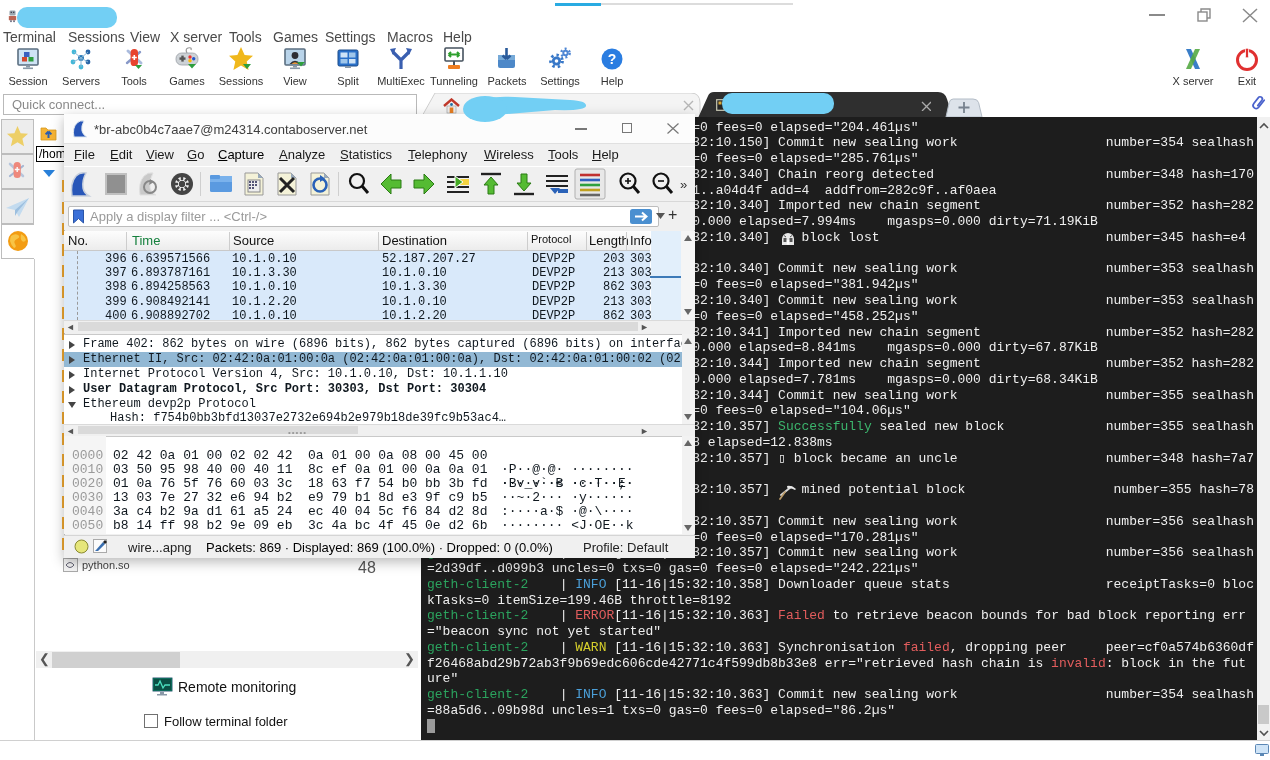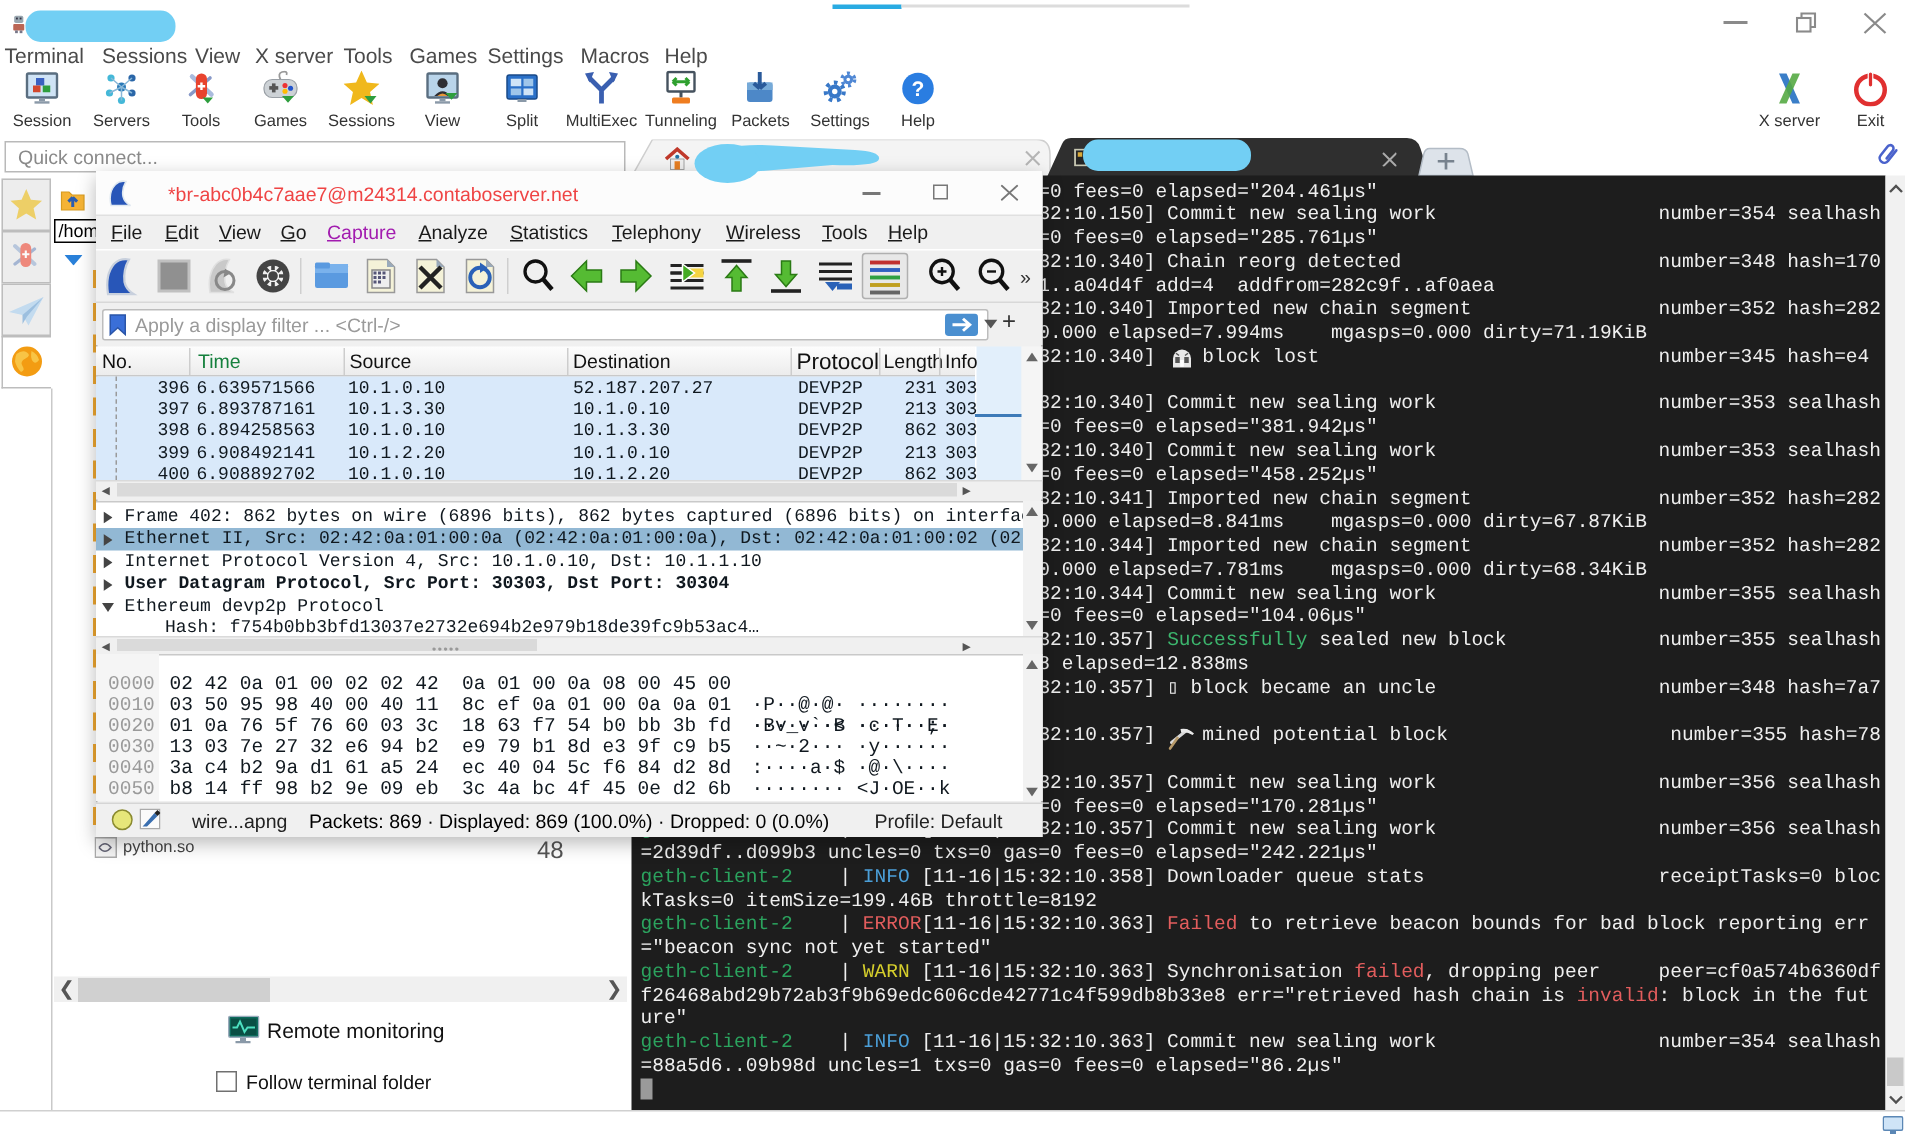--- a/index.html
+++ b/index.html
@@ -353,32 +353,32 @@
       <path d="M1 2 L5 6 L9 2" fill="none" stroke="#505050" stroke-width="1.6"></path>
     </svg>
   <div class="abs" style="left:1258px;top:705px;width:11px;height:19px;background:#c9c9c9;"></div>
 
   <div id="ws" class="abs"></div>
   <div id="wscontent">
       <div class="abs" style="left:64px;top:114px;width:631px;height:30px;background:#fcfcfc;border-bottom:1px solid #e0e0e0;"></div>
       <svg class="abs" style="left:72px;top:120px" width="17" height="18" viewBox="0 0 17 18">
         <path d="M2 17 Q0 8 5 3 Q8 0 12 1 Q9 6 10 11 Q11 15 15 17 Z" fill="#2856b8" stroke="#dfe8f0" stroke-width="1"></path>
       </svg>
-      <div class="abs" style="left:112px;top:122px;font-size:13px;color:#ef4444;">*br-abc0b4c7aae7@m24314.contaboserver.net</div>
+      <div class="abs" style="left:94px;top:122px;font-size:13px;color:#404040;">*br-abc0b4c7aae7@m24314.contaboserver.net</div>
       <div class="abs" style="left:575px;top:128px;width:12px;height:1.6px;background:#777;"></div>
       <div class="abs" style="left:622px;top:123px;width:10px;height:10px;border:1.4px solid #777;"></div>
       <svg class="abs" style="left:667px;top:123px" width="12" height="11" viewBox="0 0 12 11">
         <path d="M0.5 0.5 L11.5 10.5 M11.5 0.5 L0.5 10.5" stroke="#777" stroke-width="1.2"></path>
       </svg>
       <div class="abs" style="left:64px;top:144px;width:631px;height:22px;background:#f0f0f0;"></div>
       <div class="abs" style="left:74px;top:147px;font-size:13px;color:#1a1a1a;"><u>F</u>ile</div>
       <div class="abs" style="left:110px;top:147px;font-size:13px;color:#1a1a1a;"><u>E</u>dit</div>
       <div class="abs" style="left:146px;top:147px;font-size:13px;color:#1a1a1a;"><u>V</u>iew</div>
       <div class="abs" style="left:187px;top:147px;font-size:13px;color:#1a1a1a;"><u>G</u>o</div>
-      <div class="abs" style="left:218px;top:147px;font-size:13px;color:#a21caf;"><u>C</u>apture</div>
+      <div class="abs" style="left:218px;top:147px;font-size:13px;color:#000000;"><u>C</u>apture</div>
       <div class="abs" style="left:279px;top:147px;font-size:13px;color:#1a1a1a;"><u>A</u>nalyze</div>
       <div class="abs" style="left:340px;top:147px;font-size:13px;color:#1a1a1a;"><u>S</u>tatistics</div>
       <div class="abs" style="left:408px;top:147px;font-size:13px;color:#1a1a1a;"><u>T</u>elephony</div>
       <div class="abs" style="left:484px;top:147px;font-size:13px;color:#1a1a1a;"><u>W</u>ireless</div>
       <div class="abs" style="left:548px;top:147px;font-size:13px;color:#1a1a1a;"><u>T</u>ools</div>
       <div class="abs" style="left:592px;top:147px;font-size:13px;color:#1a1a1a;"><u>H</u>elp</div>
       <div class="abs" style="left:64px;top:166px;width:631px;height:36px;background:#f0f0f0;border-top:1px solid #fff;border-bottom:1px solid #d8d8d8;"></div>
       <svg class="abs" style="left:66px;top:168px" width="629" height="32" viewBox="0 0 629 32">
 <g transform="translate(4,3)">
  <path d="M2 25 Q0 12 6 5 Q10 1 16 2 Q12 9 13 17 Q14 22 19 25 Z" fill="#2856b8" stroke="#c8d0dd" stroke-width="1.5"></path>
@@ -502,21 +502,21 @@
         <path d="M0 0 h9 L4.5 6 Z" fill="#555"></path>
       </svg>
       <div class="abs" style="left:668px;top:206px;font-size:16px;color:#333;">+</div>
       <div class="abs" style="left:64px;top:231px;width:586px;height:20px;background:linear-gradient(#fdfdfd,#ececec);border-bottom:1px solid #c9c9c9;"></div>
       <div class="abs" style="left:650px;top:231px;width:31px;height:89px;background:#e2effb;border-left:1px solid #fff;"></div>
       <div class="abs" style="left:681px;top:231px;width:14px;height:89px;background:#f5f5f5;"></div>
       <div class="abs" style="left:68px;top:233px;font-size:13px;color:#111;">No.</div>
       <div class="abs" style="left:132px;top:233px;font-size:13px;color:#15803d;">Time</div>
       <div class="abs" style="left:233px;top:233px;font-size:13px;color:#111;">Source</div>
       <div class="abs" style="left:382px;top:233px;font-size:13px;color:#111;">Destination</div>
-      <div class="abs" style="left:531px;top:233px;font-size:15px;color:#111;">Protocol</div>
+      <div class="abs" style="left:531px;top:233px;font-size:11px;color:#111;">Protocol</div>
       <div class="abs" style="left:589px;top:233px;font-size:13px;color:#111;">Length</div>
       <div class="abs" style="left:630px;top:233px;font-size:13px;color:#111;">Info</div>
       <div class="abs" style="left:126px;top:232px;width:1px;height:18px;background:#cdcdcd;"></div>
       <div class="abs" style="left:229px;top:232px;width:1px;height:18px;background:#cdcdcd;"></div>
       <div class="abs" style="left:378px;top:232px;width:1px;height:18px;background:#cdcdcd;"></div>
       <div class="abs" style="left:527px;top:232px;width:1px;height:18px;background:#cdcdcd;"></div>
       <div class="abs" style="left:586px;top:232px;width:1px;height:18px;background:#cdcdcd;"></div>
       <div class="abs" style="left:626px;top:232px;width:1px;height:18px;background:#cdcdcd;"></div>
       <div class="abs" style="left:64px;top:251px;width:586px;height:69px;background:#d9e9fa;"></div>
       <div class="abs" style="left:650px;top:276px;width:31px;height:2px;background:#3d7ab8;"></div>
@@ -526,21 +526,21 @@
       <svg class="abs" style="left:684px;top:309px" width="8" height="6" viewBox="0 0 8 6">
         <path d="M0 0 L4 6 L8 0 Z" fill="#666"></path>
       </svg>
       <div class="abs" style="left:77px;top:251px;width:1px;height:69px;border-left:1px dashed #9a9a9a;"></div>
       <div class="abs" style="left:64px;top:251.5px;width:612px;height:14.4px;overflow:hidden;">
         <span class="abs wm" style="left:41px;top:0">396</span>
         <span class="abs wm" style="left:67px;top:0">6.639571566</span>
         <span class="abs wm" style="left:168px;top:0">10.1.0.10</span>
         <span class="abs wm" style="left:318px;top:0">52.187.207.27</span>
         <span class="abs wm" style="left:468px;top:0">DEVP2P</span>
-        <span class="abs wm" style="left:539px;top:0">231</span>
+        <span class="abs wm" style="left:539px;top:0">203</span>
         <span class="abs wm" style="left:566px;top:0">303</span>
       </div>
       <div class="abs" style="left:64px;top:265.9px;width:612px;height:14.4px;overflow:hidden;">
         <span class="abs wm" style="left:41px;top:0">397</span>
         <span class="abs wm" style="left:67px;top:0">6.893787161</span>
         <span class="abs wm" style="left:168px;top:0">10.1.3.30</span>
         <span class="abs wm" style="left:318px;top:0">10.1.0.10</span>
         <span class="abs wm" style="left:468px;top:0">DEVP2P</span>
         <span class="abs wm" style="left:539px;top:0">213</span>
         <span class="abs wm" style="left:566px;top:0">303</span>

